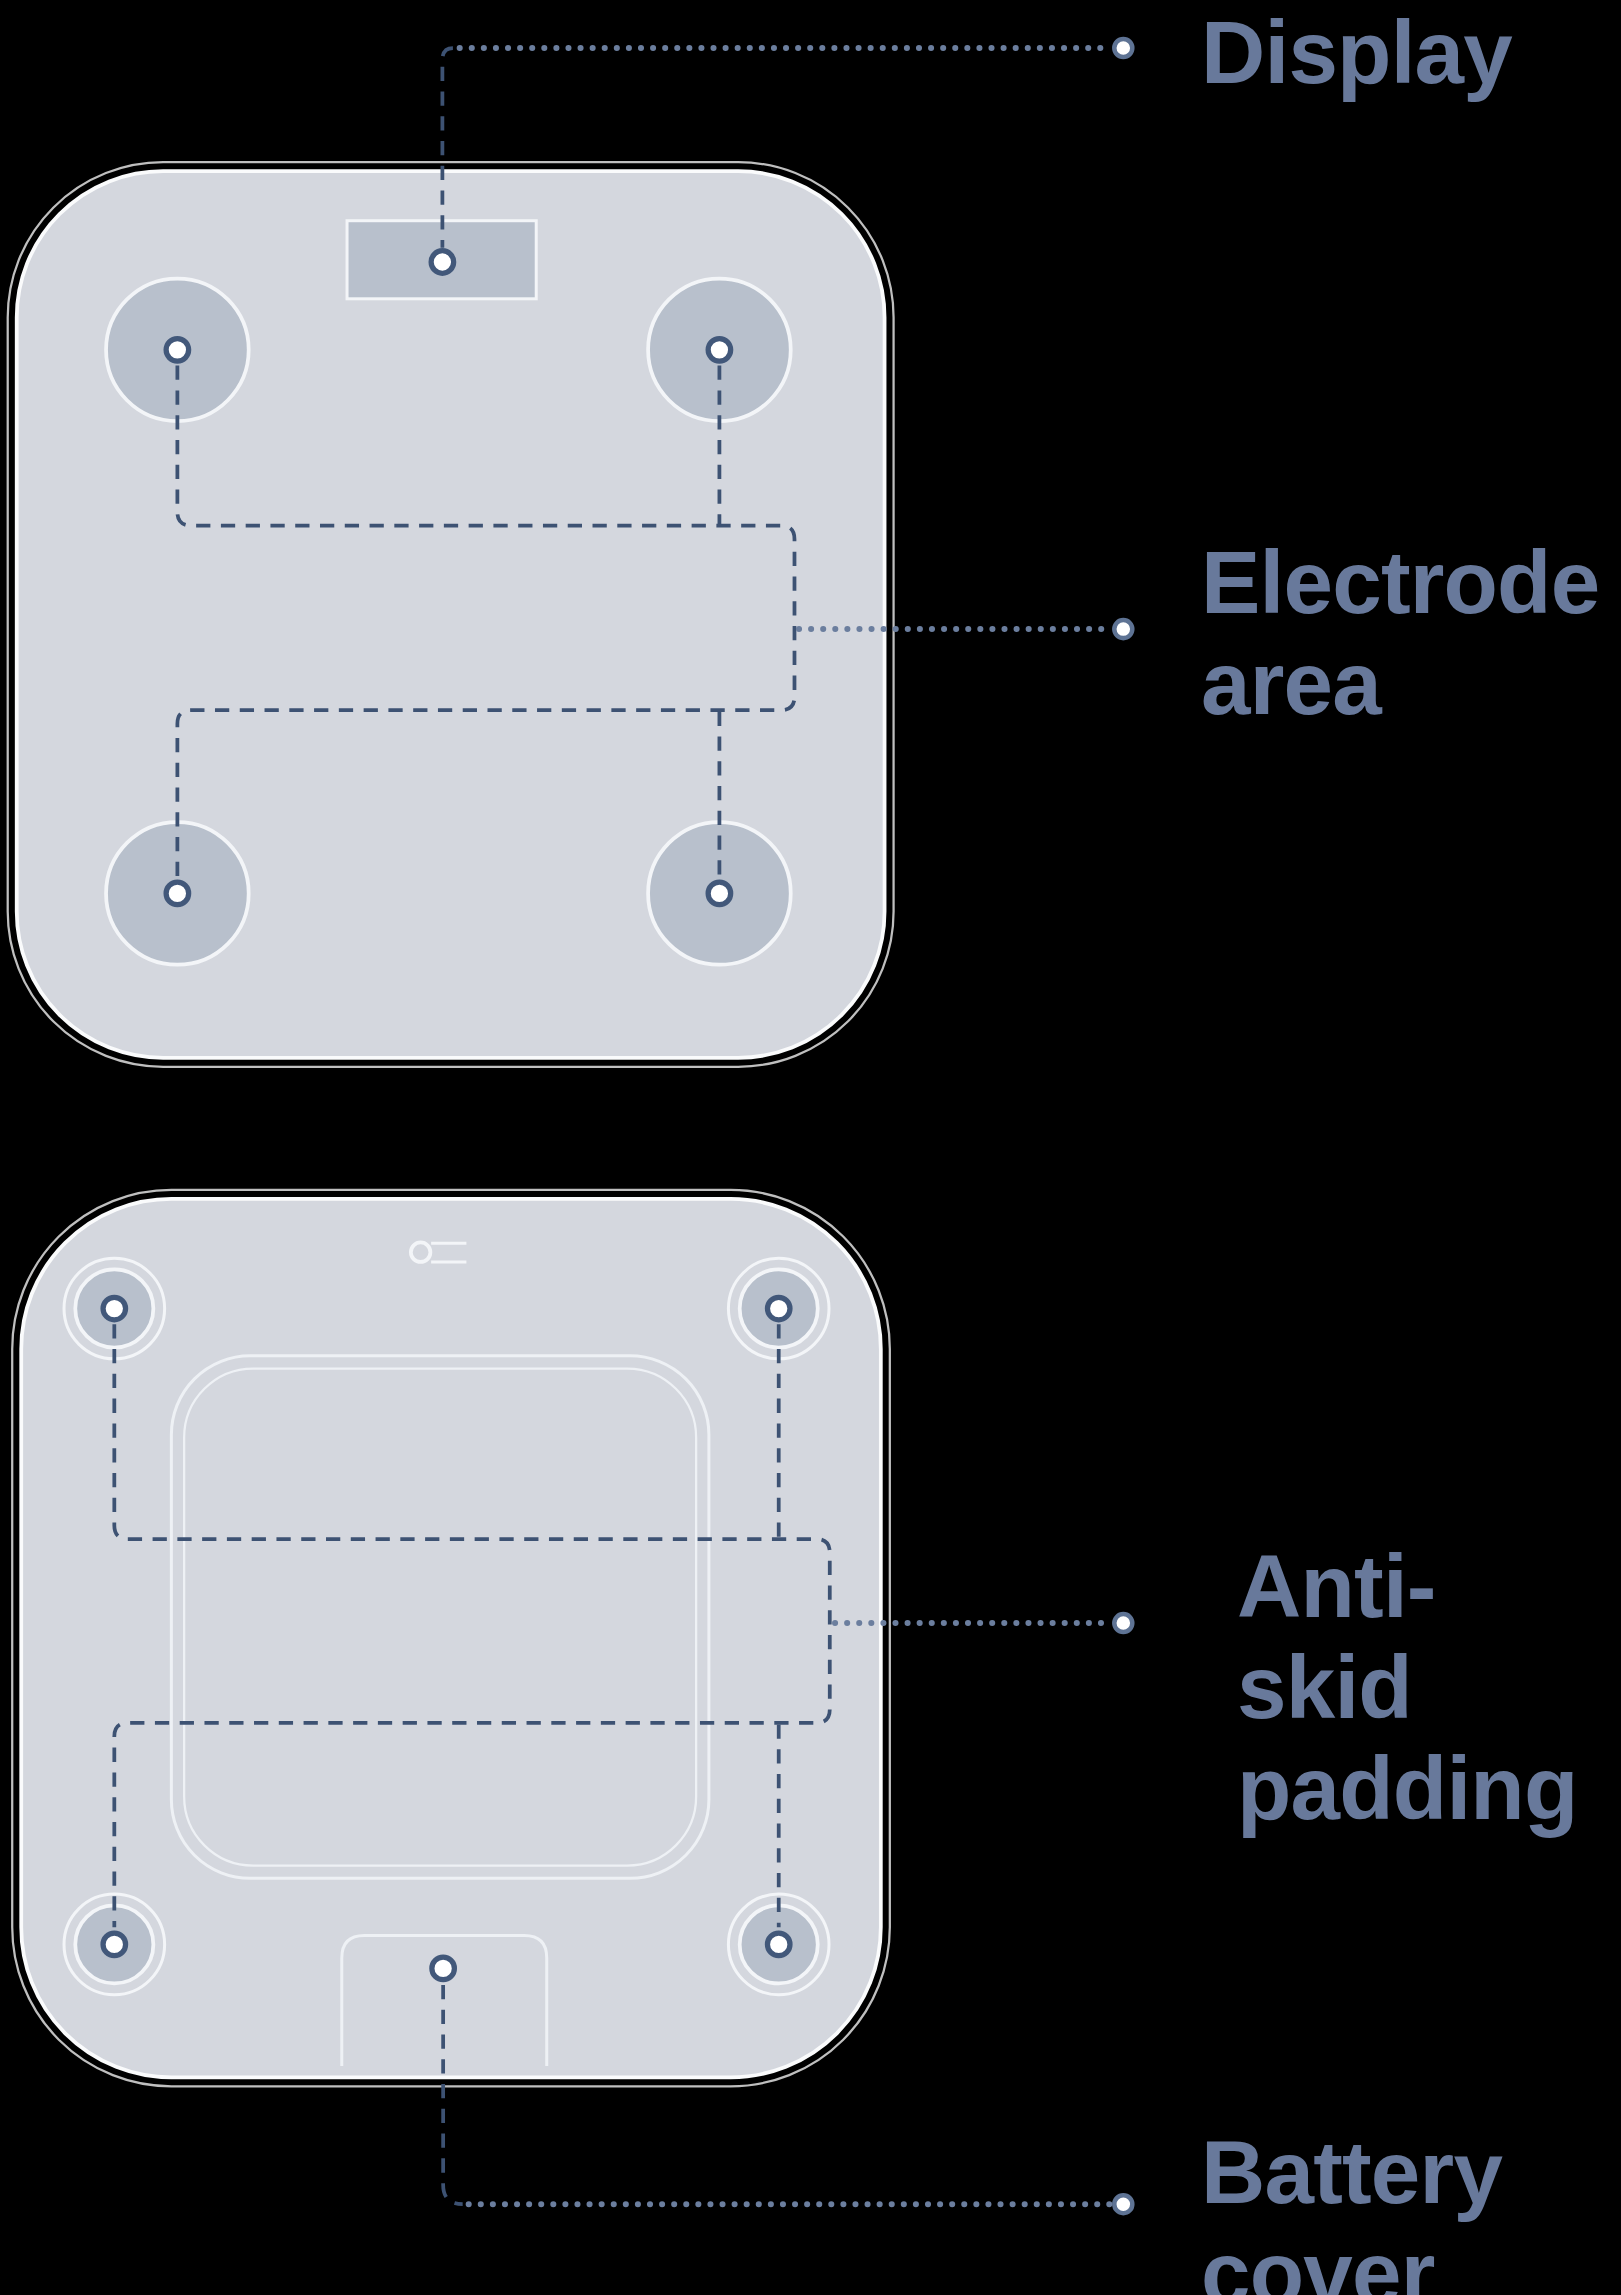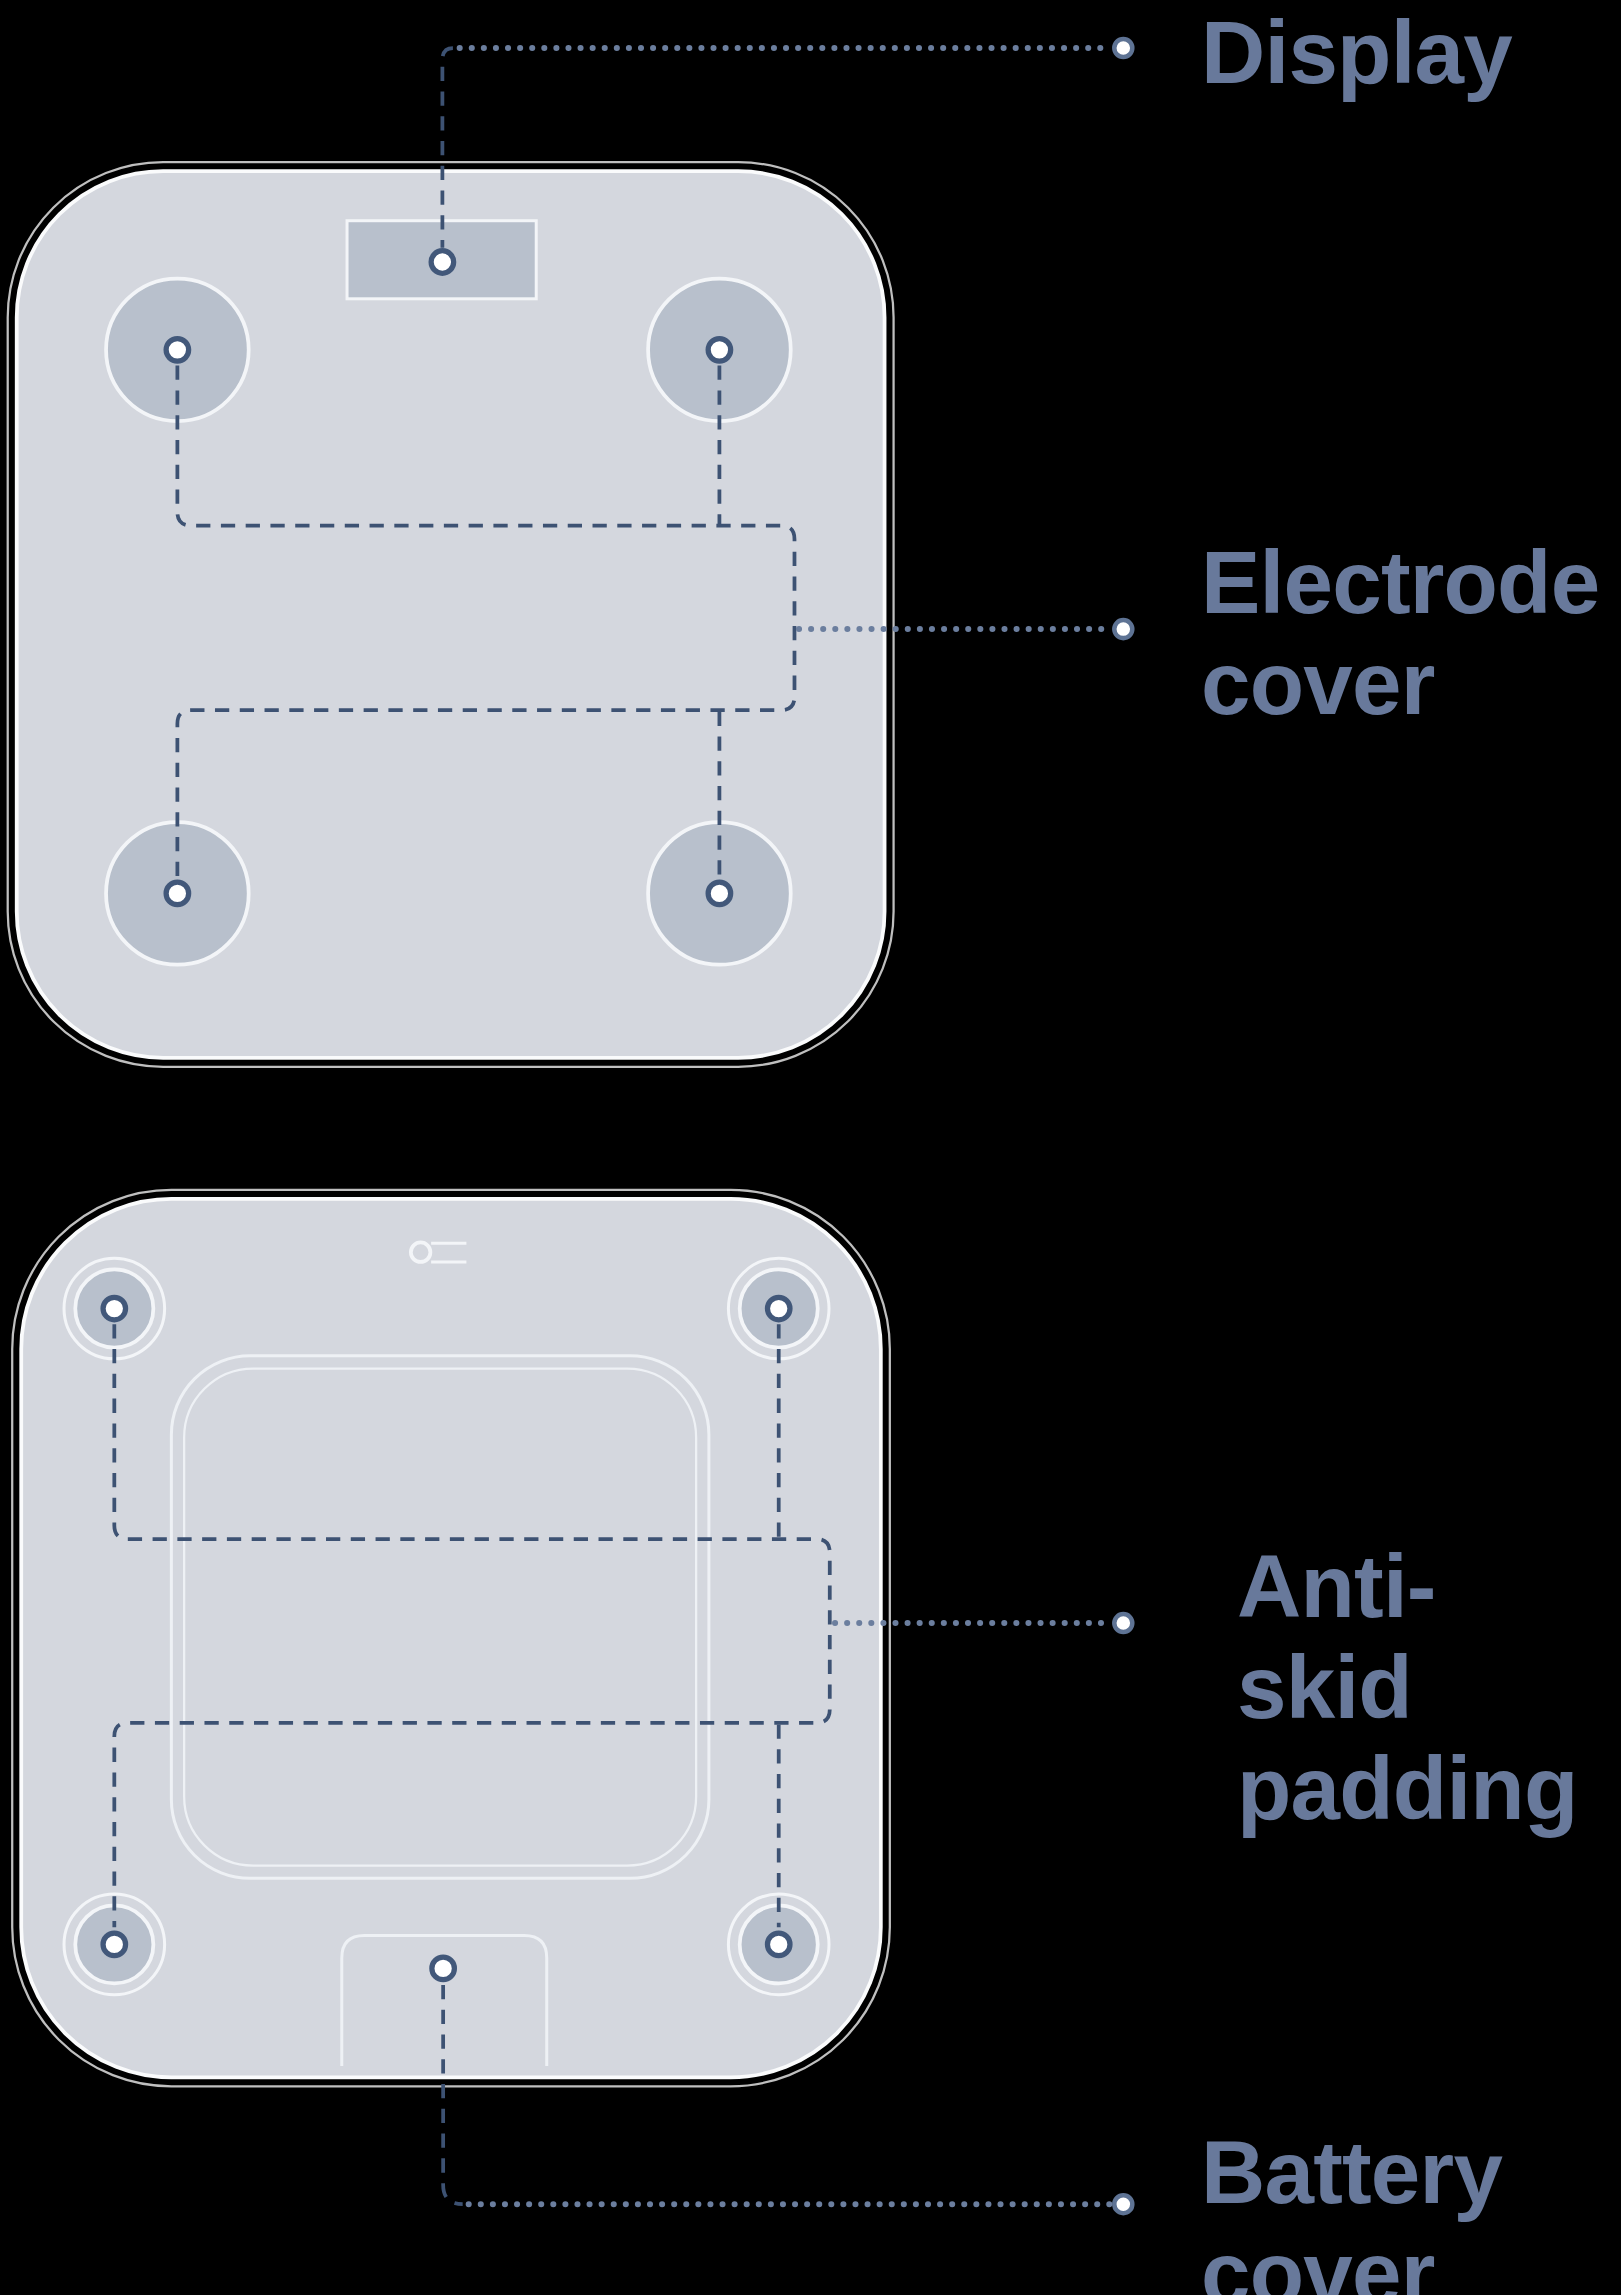--- a/index.html
+++ b/index.html
@@ -122,20 +122,20 @@
       <path d="M 1112 2162 H 1478" fill="none" stroke="#6b7e9e" stroke-width="8" stroke-dasharray="0.1 16" stroke-linecap="round"></path>
       <circle cx="1496" cy="2162" r="12" fill="#ffffff" stroke="#5e7394" stroke-width="6"></circle>
 
       <path d="M 624 2936 H 1478" fill="none" stroke="#6b7e9e" stroke-width="8" stroke-dasharray="0.1 16" stroke-linecap="round"></path>
       <circle cx="1496" cy="2936" r="12" fill="#ffffff" stroke="#5e7394" stroke-width="6"></circle>
     </g>
   </svg>
 
   <div class="label" id="label-display">Display</div>
   <div class="label" id="label-electrode">Electrode
-cover</div>
+area</div>
   <div class="label" id="label-antiskid">Anti-skid
 padding</div>
   <div class="label" id="label-battery">Battery
 cover</div>
 
 </div>
 
 
 </body></html>

